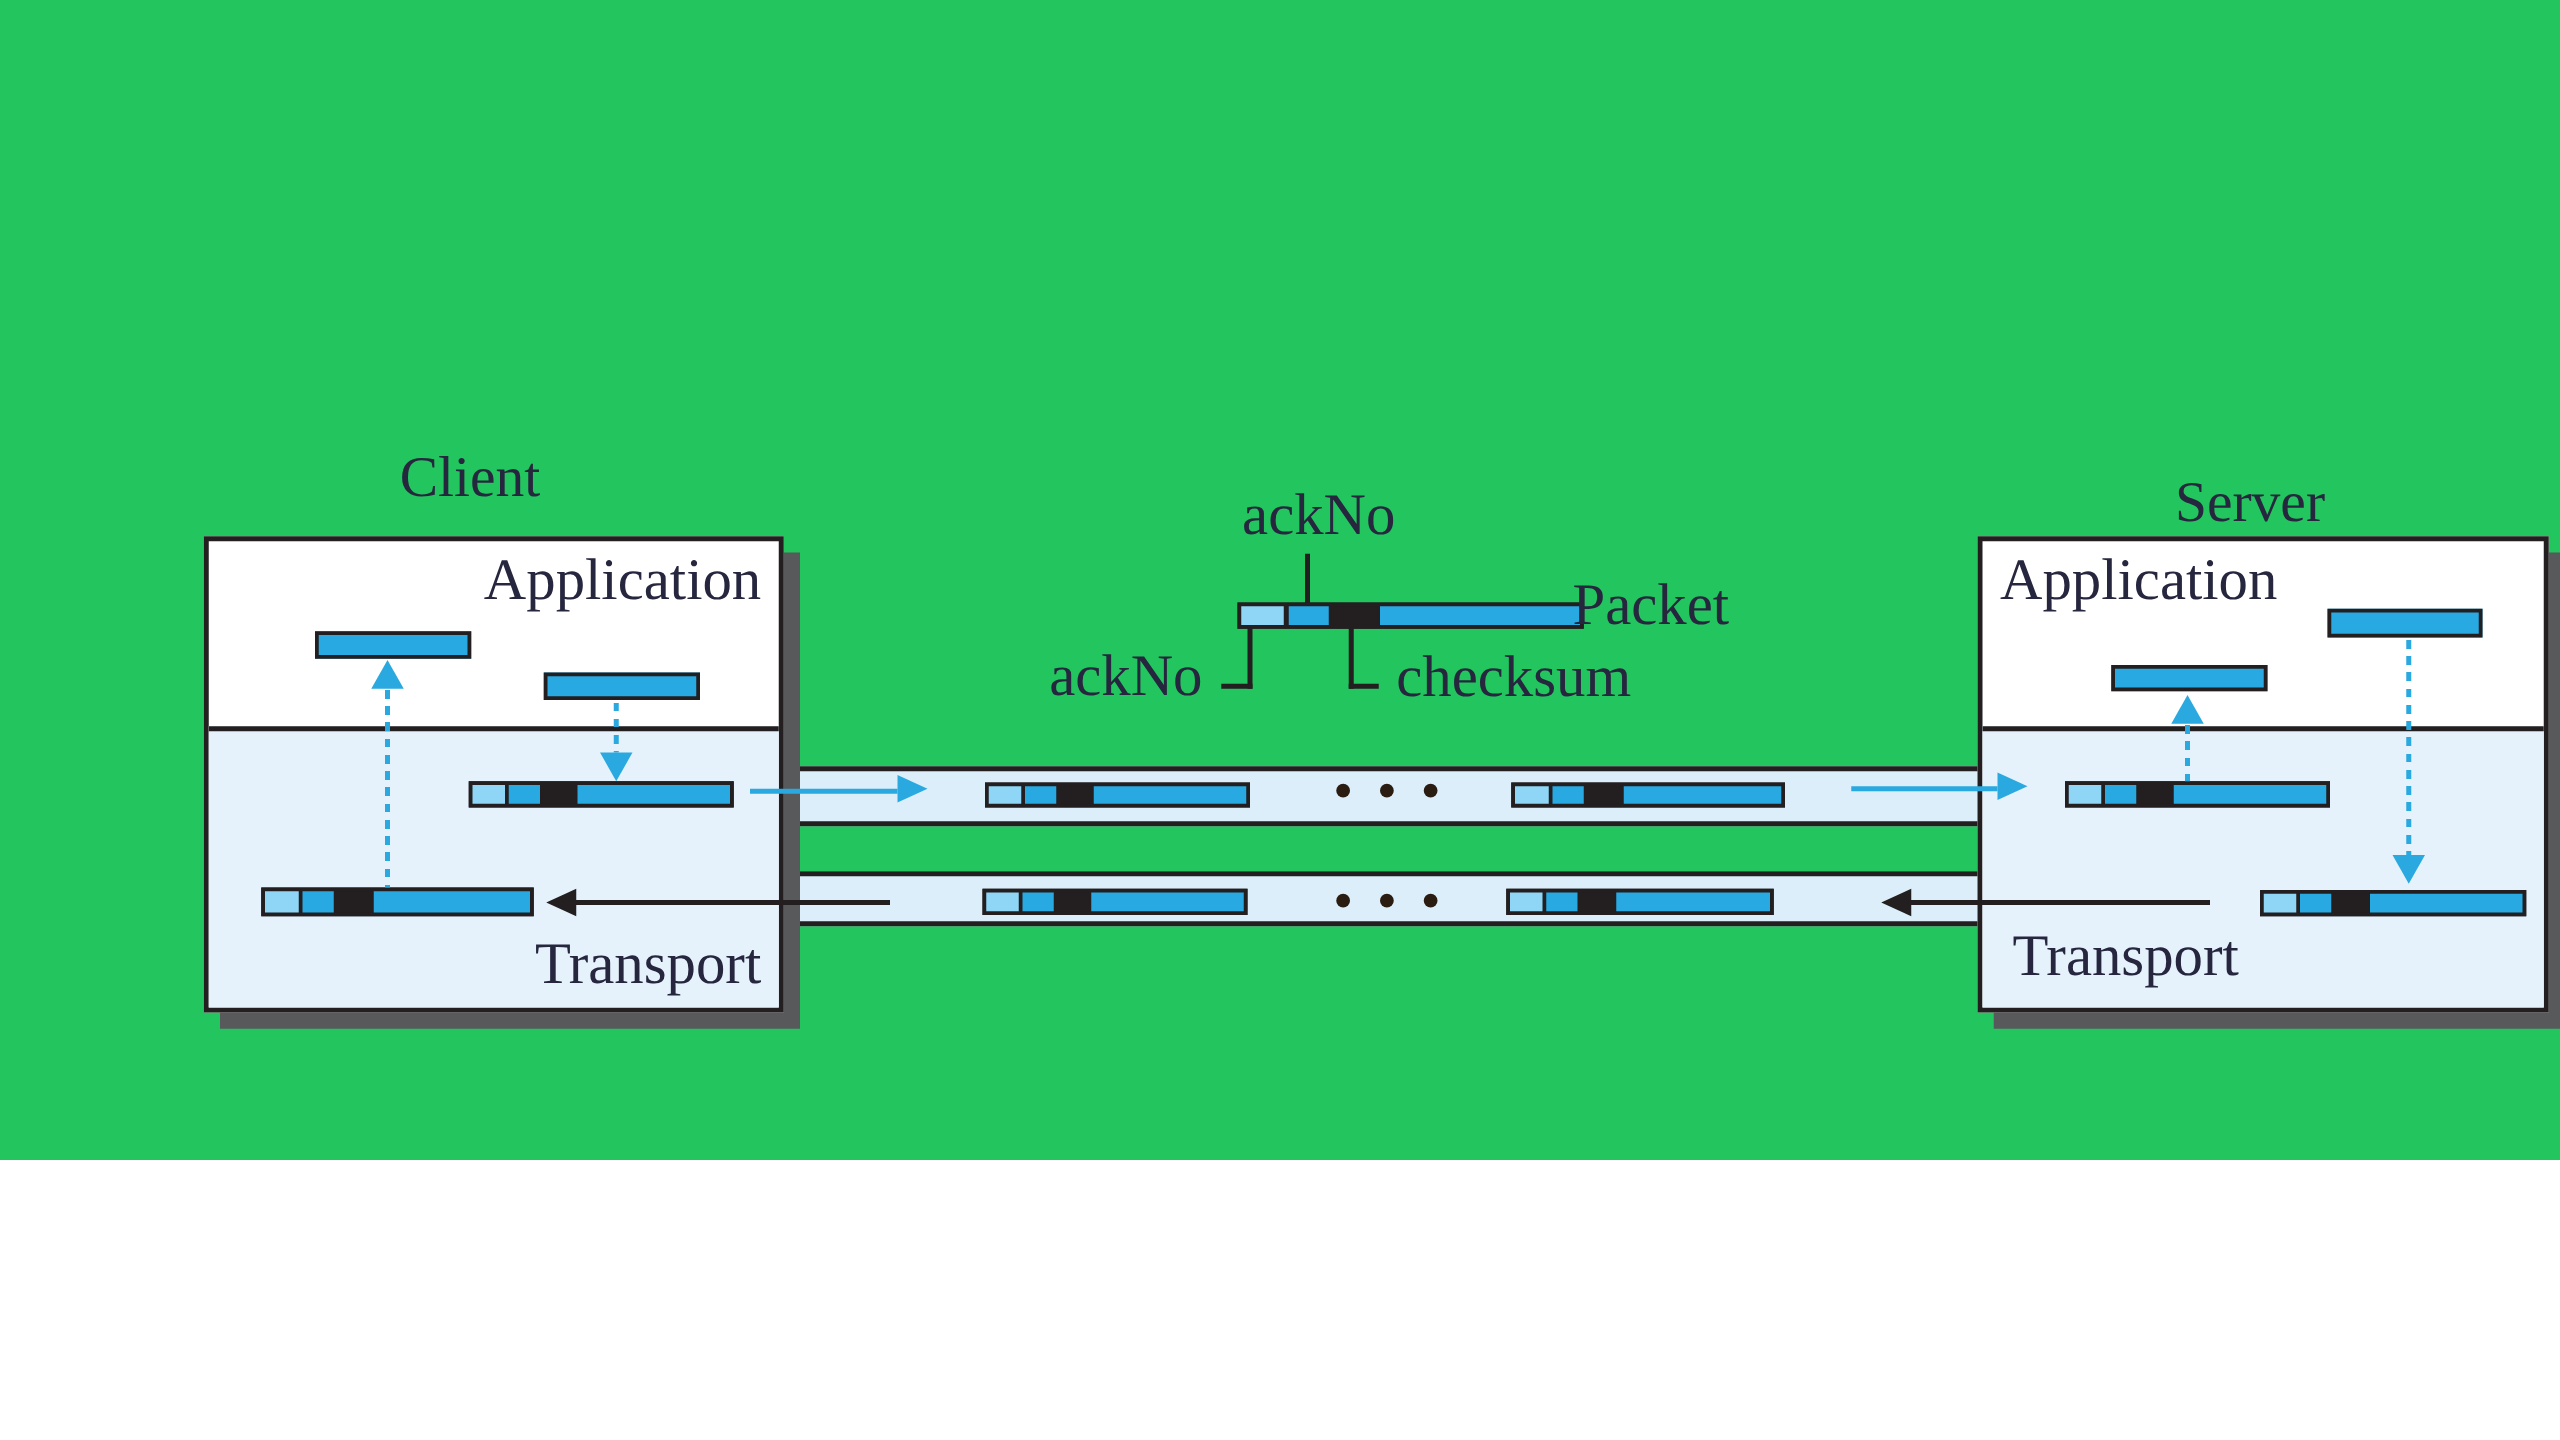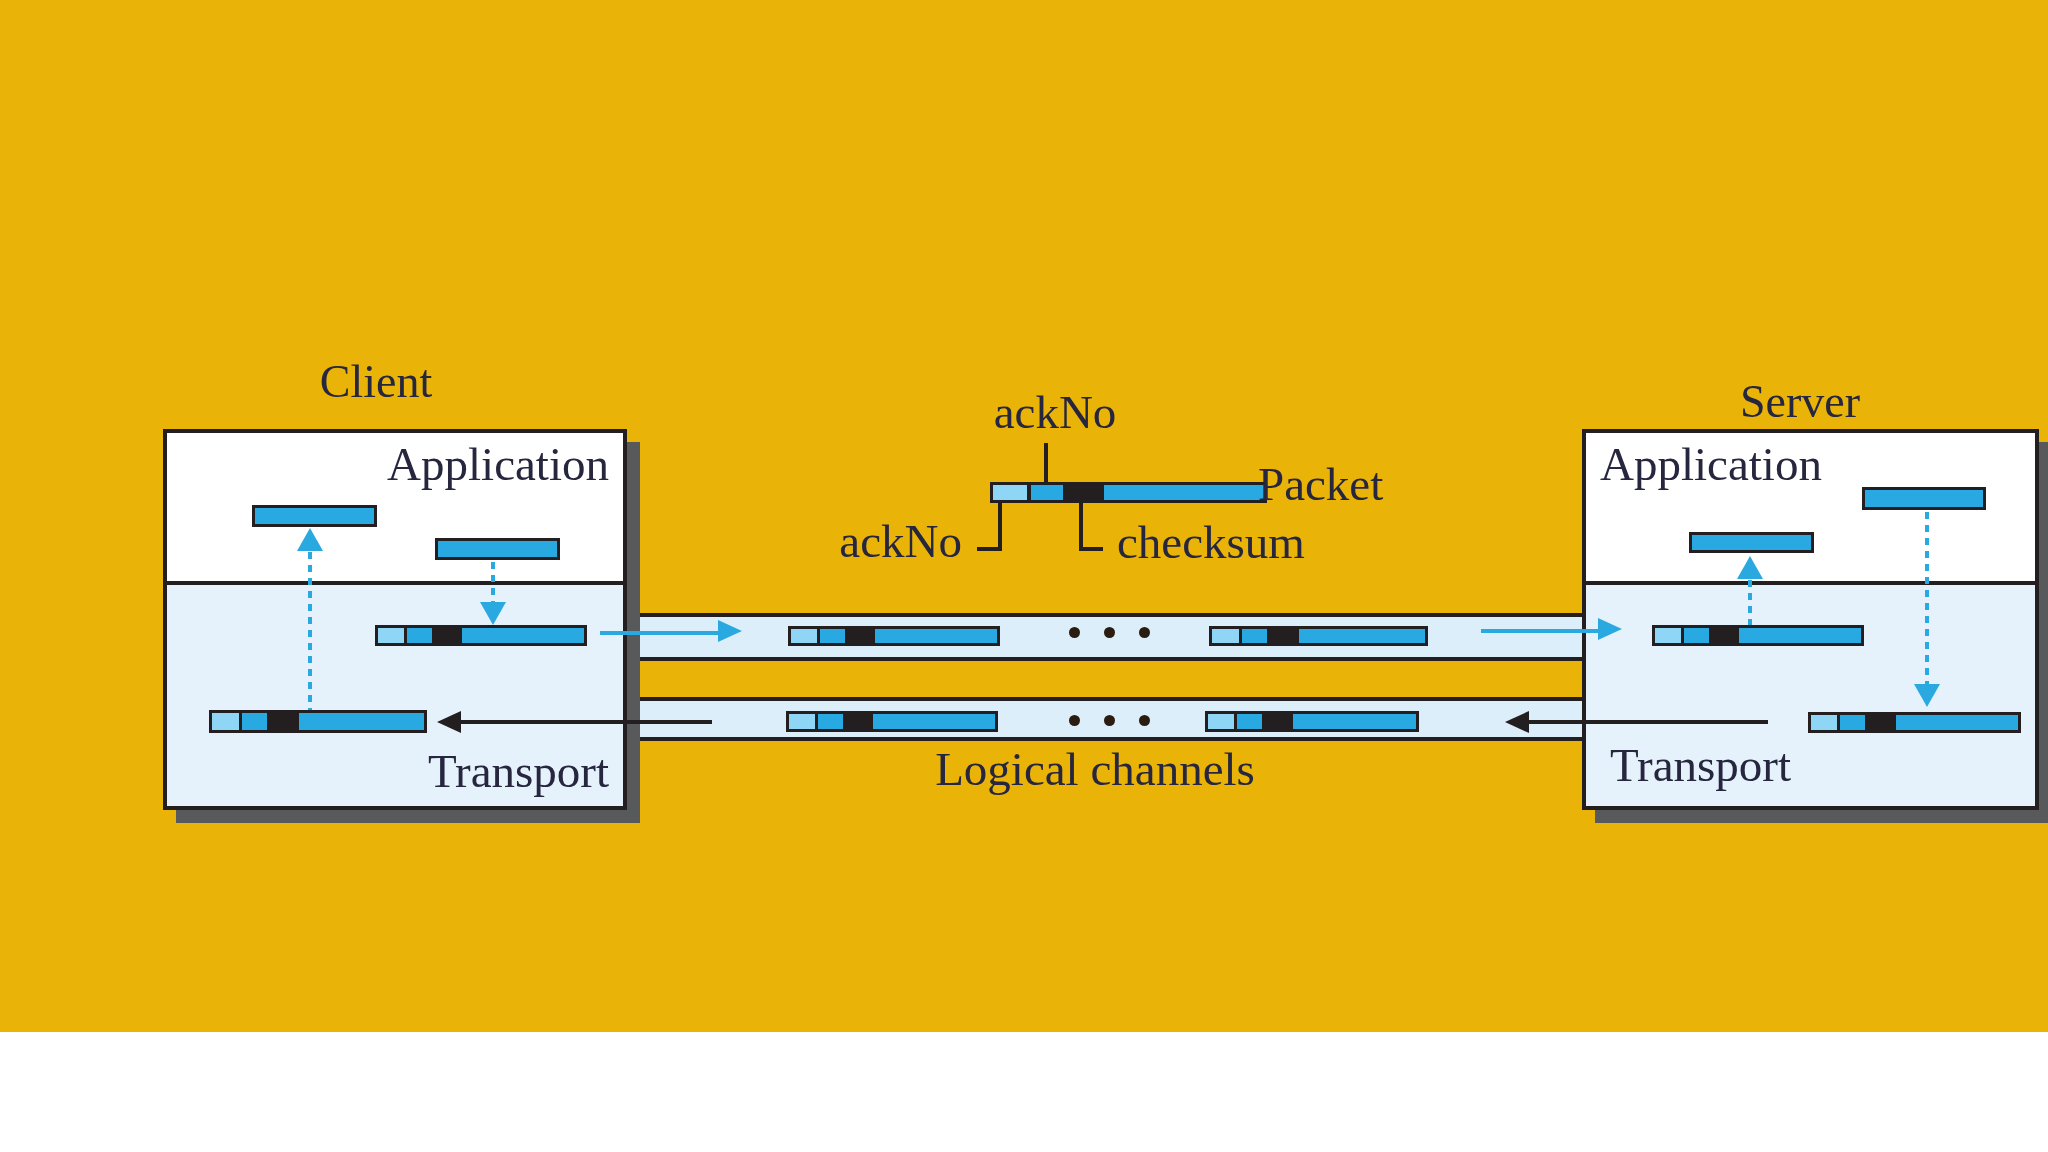--- a/index.html
+++ b/index.html
@@ -1,21 +1,21 @@
 <!DOCTYPE html>
 <html style="--ink: #231F20; --text: #26263F; --blue: #29A9E1; --light_blue: #8FD6F6; --panel_fill: #E5F2FB; --channel_fill: #DCEEF9; --shadow: #58595B; --arrow_blue: #2AA9E0; --dot: #2B1C12;"><head>
 <meta charset="utf-8">
 <style>
   :root{
     --ink:#231F20; --text:#26263F; --blue:#29A9E1; --light_blue:#8FD6F6;
     --panel_fill:#E5F2FB; --channel_fill:#DCEEF9; --shadow:#58595B;
     --arrow_blue:#2AA9E0; --dot:#2B1C12;
   }
   html,body{margin:0;padding:0;background:#fff;}
-  .stage{position:relative;width:2048px;height:1032px;background:#eab308;overflow:hidden;
+  .stage{position:relative;width:2048px;height:928px;background:#22c55e;overflow:hidden;
          font-family:"Liberation Serif", serif;}
   .lbl{position:absolute;color:var(--text);font-size:47px;line-height:1;white-space:nowrap;}
   .title{font-size:46px;transform:translateX(-50%);}
   .centerx{transform:translateX(-50%);}
   .hostbox{position:absolute;box-sizing:border-box;border:4px solid var(--ink);background:#fff;
            box-shadow:13px 13px 0 var(--shadow);}
   .transport-area{position:absolute;left:0;right:0;bottom:0;top:148px;background:var(--panel_fill);
            border-top:4px solid var(--ink);}
   .channel{position:absolute;box-sizing:border-box;background:var(--channel_fill);
            border-top:4px solid var(--ink);border-bottom:4px solid var(--ink);}
@@ -57,21 +57,20 @@
     <div class="transport-area"></div>
   </div>
 
   <div class="lbl title" style="left:376px;top:359px">Client</div>
   <div class="lbl title" style="left:1800px;top:379px">Server</div>
 
   <div class="lbl" style="right:1439px;top:441px">Application</div>
   <div class="lbl" style="right:1439px;top:748px">Transport</div>
   <div class="lbl" style="left:1600px;top:441px">Application</div>
   <div class="lbl" style="left:1610px;top:742px">Transport</div>
-  <div class="lbl centerx" style="left:1095px;top:746px">Logical channels</div>
 
   <div class="bar" style="left:252px;top:505px;width:125px;height:22px"></div>
   <div class="bar" style="left:435px;top:538px;width:125px;height:22px"></div>
   <div class="bar" style="left:1689px;top:532px;width:125px;height:21px"></div>
   <div class="bar" style="left:1862px;top:487px;width:124px;height:23px"></div>
 
   <div class="packet" style="left:375px;top:625px;width:212px;height:21px">
     <div class="p-seq"></div>
     <div class="p-ack"></div>
     <div class="p-data"></div>

